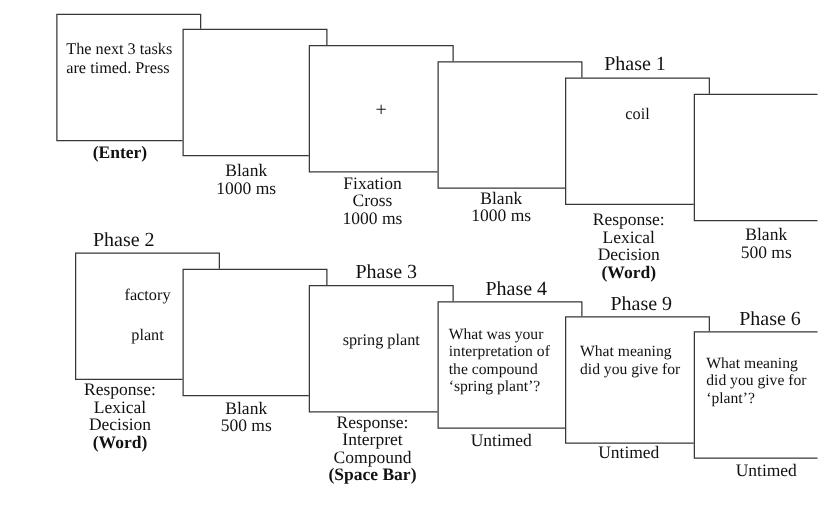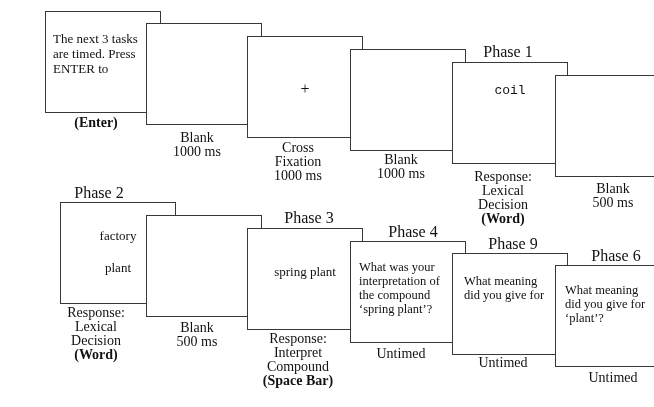--- a/index.html
+++ b/index.html
@@ -16,36 +16,35 @@
     box-sizing:border-box; white-space:nowrap;
   }
   .caption {
     position:absolute; text-align:center; font-size:14px; line-height:14px;
     box-sizing:border-box;
   }
   .content { box-sizing:border-box; width:100%; height:100%; font-size:13px; line-height:15px; }
   .center  { text-align:center; }
   .lefttxt { text-align:left; }
   .q { font-size:12.5px; line-height:14px; }
-  .stim { margin-bottom:15px;font-family:Liberation Mono, monospace; }
+  .stim { margin-bottom:15px; }
   .stim2 { margin-bottom:17px; }
   .bold { font-weight:bold; }
   .fixglyph { font-size:16px; }
 </style>
 </head>
 <body>
 
 <div id="stage">
 
   <div>
     <div class="box" style="left:11px;top:11px;">
       <div class="content lefttxt" style="padding:19px 4px 0 7px;">
         <div>The next 3 tasks</div>
         <div>are timed. Press</div>
-        <div>ENTER to</div>
       </div>
     </div>
     <div class="caption" style="left:11px;top:116px;width:102px;">
       <div class="bold">(Enter)</div>
     </div>
   </div>
 
   <div>
     <div class="box" style="left:112px;top:23px;"></div>
     <div class="caption" style="left:112px;top:131px;width:102px;">
@@ -54,22 +53,22 @@
     </div>
   </div>
 
   <div>
     <div class="box" style="left:213px;top:36px;">
       <div class="content center" style="padding-top:44px;">
         <div class="fixglyph">+</div>
       </div>
     </div>
     <div class="caption" style="left:213px;top:141px;width:102px;">
+      <div>Fixation</div>
       <div>Cross</div>
-      <div>Fixation</div>
       <div>1000 ms</div>
     </div>
   </div>
 
   <div>
     <div class="box" style="left:316px;top:49px;"></div>
     <div class="caption" style="left:316px;top:153px;width:102px;">
       <div>Blank</div>
       <div>1000 ms</div>
     </div>

